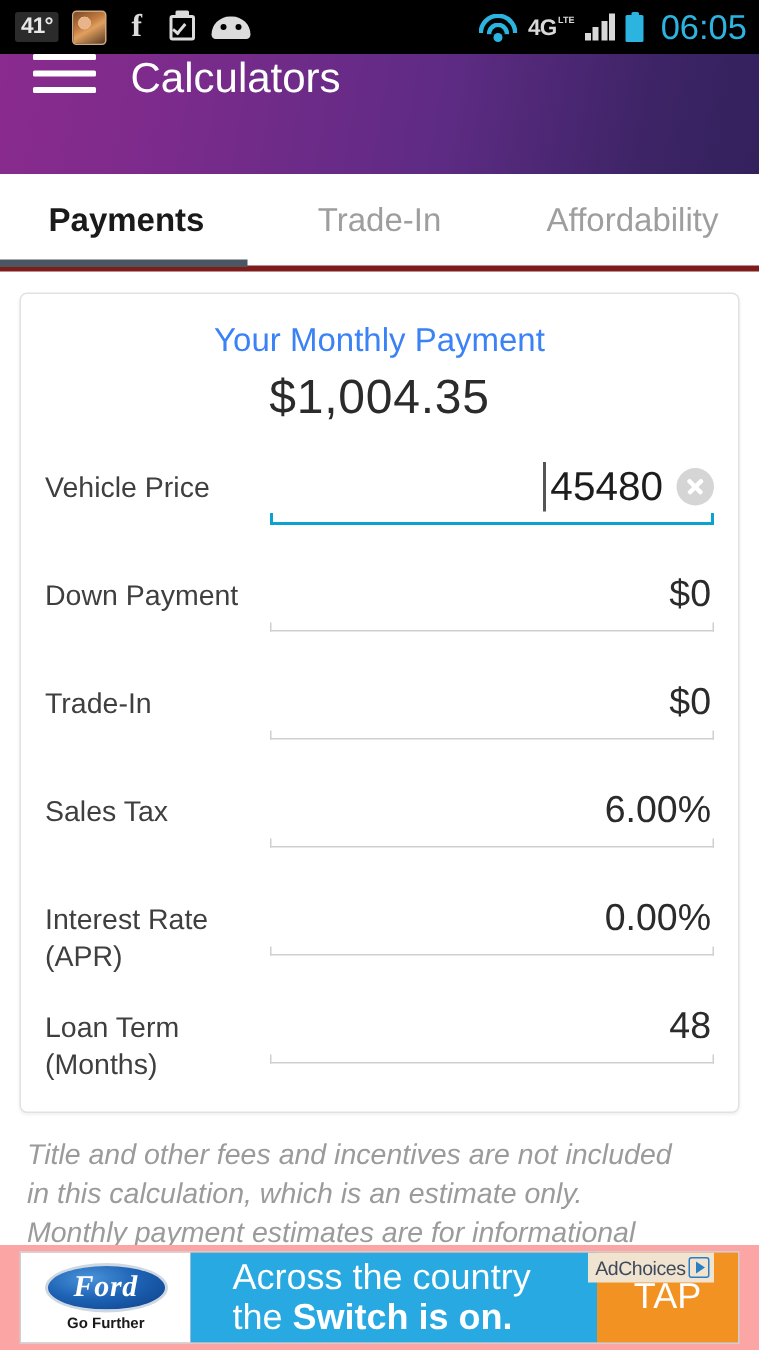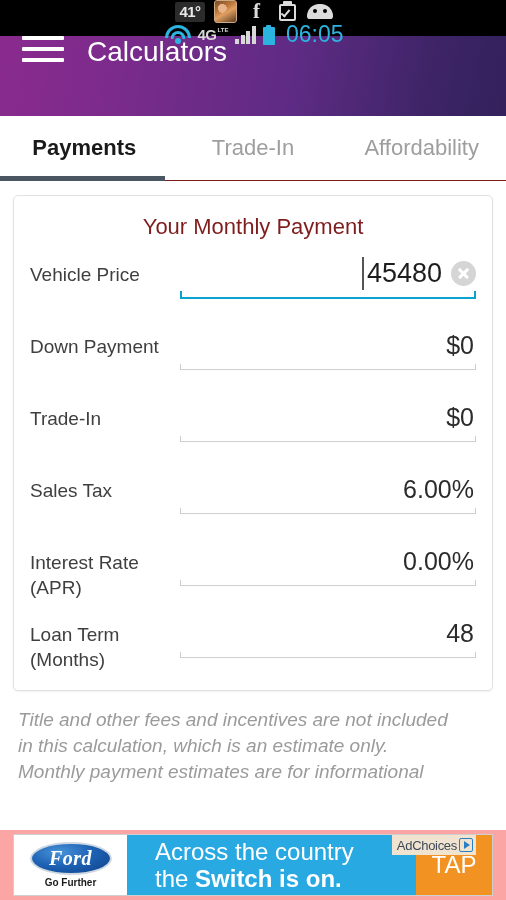--- a/index.html
+++ b/index.html
@@ -8,21 +8,20 @@
     background: #ffffff;
     font-family: "Liberation Sans", sans-serif;
     overflow: hidden;
   }
   .phone { position: relative; width: 506px; height: 900px; background: #fff; }
 
   
   .statusbar {
     height: 36px; background: #000; display: flex; align-items: center;
     padding: 0 8px 0 10px;
-    flex-direction: column;
   }
   .sb-left { display: flex; align-items: center; gap: 9px; flex: 1; }
   .sb-right { display: flex; align-items: center; gap: 7px; }
   .temp-chip {
     background: #2b2b2b; color: #e8e8e8; font-size: 15px; font-weight: bold;
     padding: 2px 4px 3px 4px; border-radius: 2px; line-height: 1;
     letter-spacing: -0.5px;
   }
   .ico-photo {
     width: 23px; height: 23px; border-radius: 3px;
@@ -101,40 +100,40 @@
     height: 80px; display: flex; padding-left: 22px;
     background: linear-gradient(100deg, #8a2b8e 0%, #7c2b8c 22%, #5e2b84 58%, #3d2466 85%, #33215c 100%);
   }
   .hamburger { width: 42px; display: flex; flex-direction: column; gap: 7px; cursor: pointer; }
   .hamburger span { display: block; height: 4px; background: #fff; border-radius: 1px; }
   .app-title { color: #fff; font-size: 28px; margin-left: 23px; font-weight: normal; }
 
   
   .tabs {
     height: 65px; display: flex; align-items: center; background: #fff;
-    position: relative; border-bottom: 1px solid #7f1d1d;
+    position: relative; border-bottom: 4px solid #7f1d1d;
   }
   .tab {
     flex: 1; text-align: center; font-size: 22px; color: #9e9e9e; cursor: pointer;
   }
   .tab.active { color: #1a1a1a; font-weight: bold; }
   .tab-indicator {
     position: absolute; left: 0; bottom: -1px; width: 165px; height: 5px;
     background: #4a5763;
   }
 
   
   .content { position: relative; background: #fff; height: 100%; }
   .card {
     margin: 14px 13px 0 13px; background: #fff; border: 1px solid #e2e2e2;
     border-radius: 5px; box-shadow: 0 1px 2px rgba(0,0,0,0.06);
     padding: 18px 16px 16px 16px;
   }
   .result-title {
-    text-align: center; color: #7f1d1d; font-size: 22px; margin-bottom: 6px;
+    text-align: center; color: #3b82f6; font-size: 22px; margin-bottom: 6px;
   }
   .result-amount {
     text-align: center; color: #2b2b2b; font-size: 32px; margin-bottom: 14px;
     letter-spacing: 0.5px;
   }
   .row { display: flex; align-items: flex-start; margin-bottom: 4px; min-height: 68px; }
   .row-label {
     width: 150px; padding-top: 16px; font-size: 19px; color: #3f3f3f;
     line-height: 25px; flex-shrink: 0;
   }
@@ -201,21 +200,21 @@
     font-size: 20px; font-weight: bold; letter-spacing: 0.5px;
   }
   .ford-tag { font-size: 10px; font-weight: bold; color: #1a1a1a; }
   .ad-body {
     flex: 1; background: #29a9e1; display: flex; flex-direction: column;
     justify-content: center; padding-left: 28px;
   }
   .ad-line { color: #fff; font-size: 24px; line-height: 27px; }
   .ad-line b { font-weight: bold; }
   .ad-tap {
-    width: 76px; background: #f29222; display: flex; align-items: center;
+    width: 94px; background: #f29222; display: flex; align-items: center;
     justify-content: center; color: #fff; font-size: 24px; cursor: pointer;
   }
   .adchoices {
     position: absolute; right: 16px; top: 0; height: 20px;
     background: #f0e3cf; display: flex; align-items: center; gap: 2px;
     padding: 0 3px 0 5px;
   }
   .adchoices .txt { font-size: 13px; color: #3e4a5a; letter-spacing: -0.3px; }
   .adchoices .tri {
     width: 14px; height: 14px; border: 1.5px solid #2a7fc4; border-radius: 2px;
@@ -286,20 +285,21 @@
     <div class="tab active">Payments</div>
     <div class="tab">Trade-In</div>
     <div class="tab">Affordability</div>
     <div class="tab-indicator"></div>
   </div>
 
   <div class="content">
 
     <div class="card">
       <div class="result-title">Your Monthly Payment</div>
+      <div class="result-amount">$1,004.35</div>
 
       <div class="row focused">
         <div class="row-label">Vehicle Price</div>
         <div class="row-field">
           <div class="value-wrap">
             <span class="caret-value">45480</span>
             <span class="clear-btn"></span>
           </div>
           <div class="row-underline"></div>
         </div>

